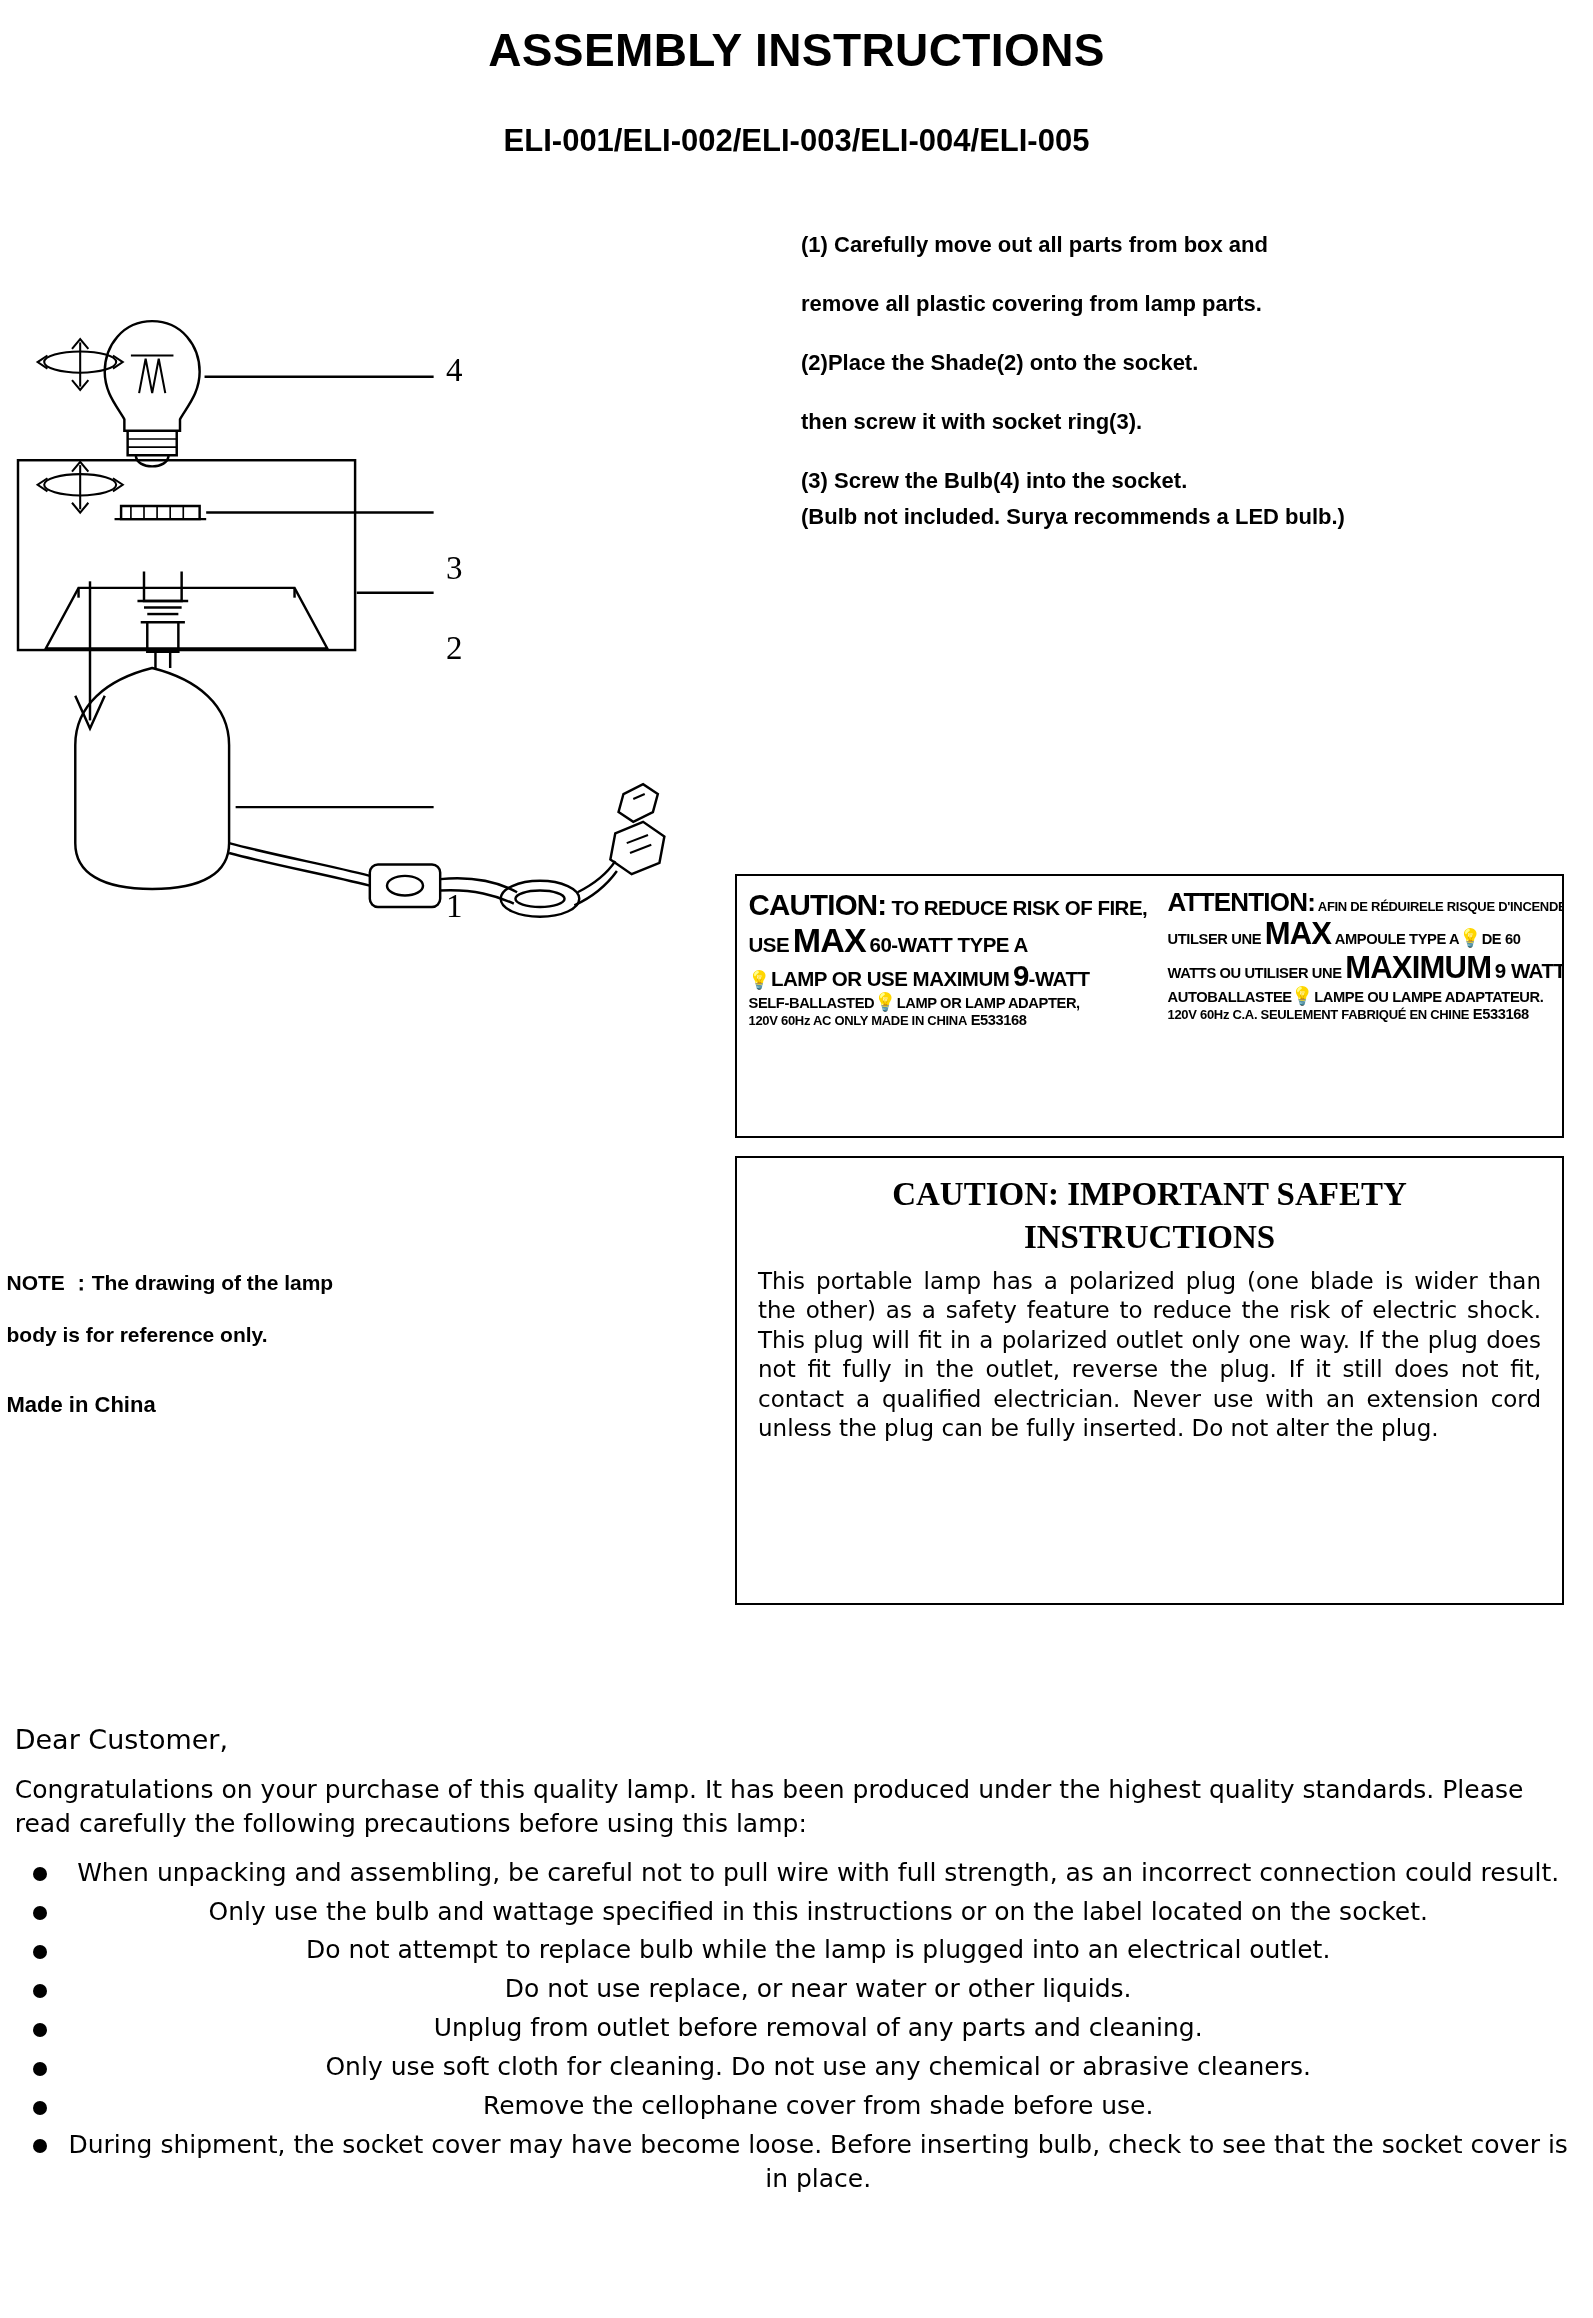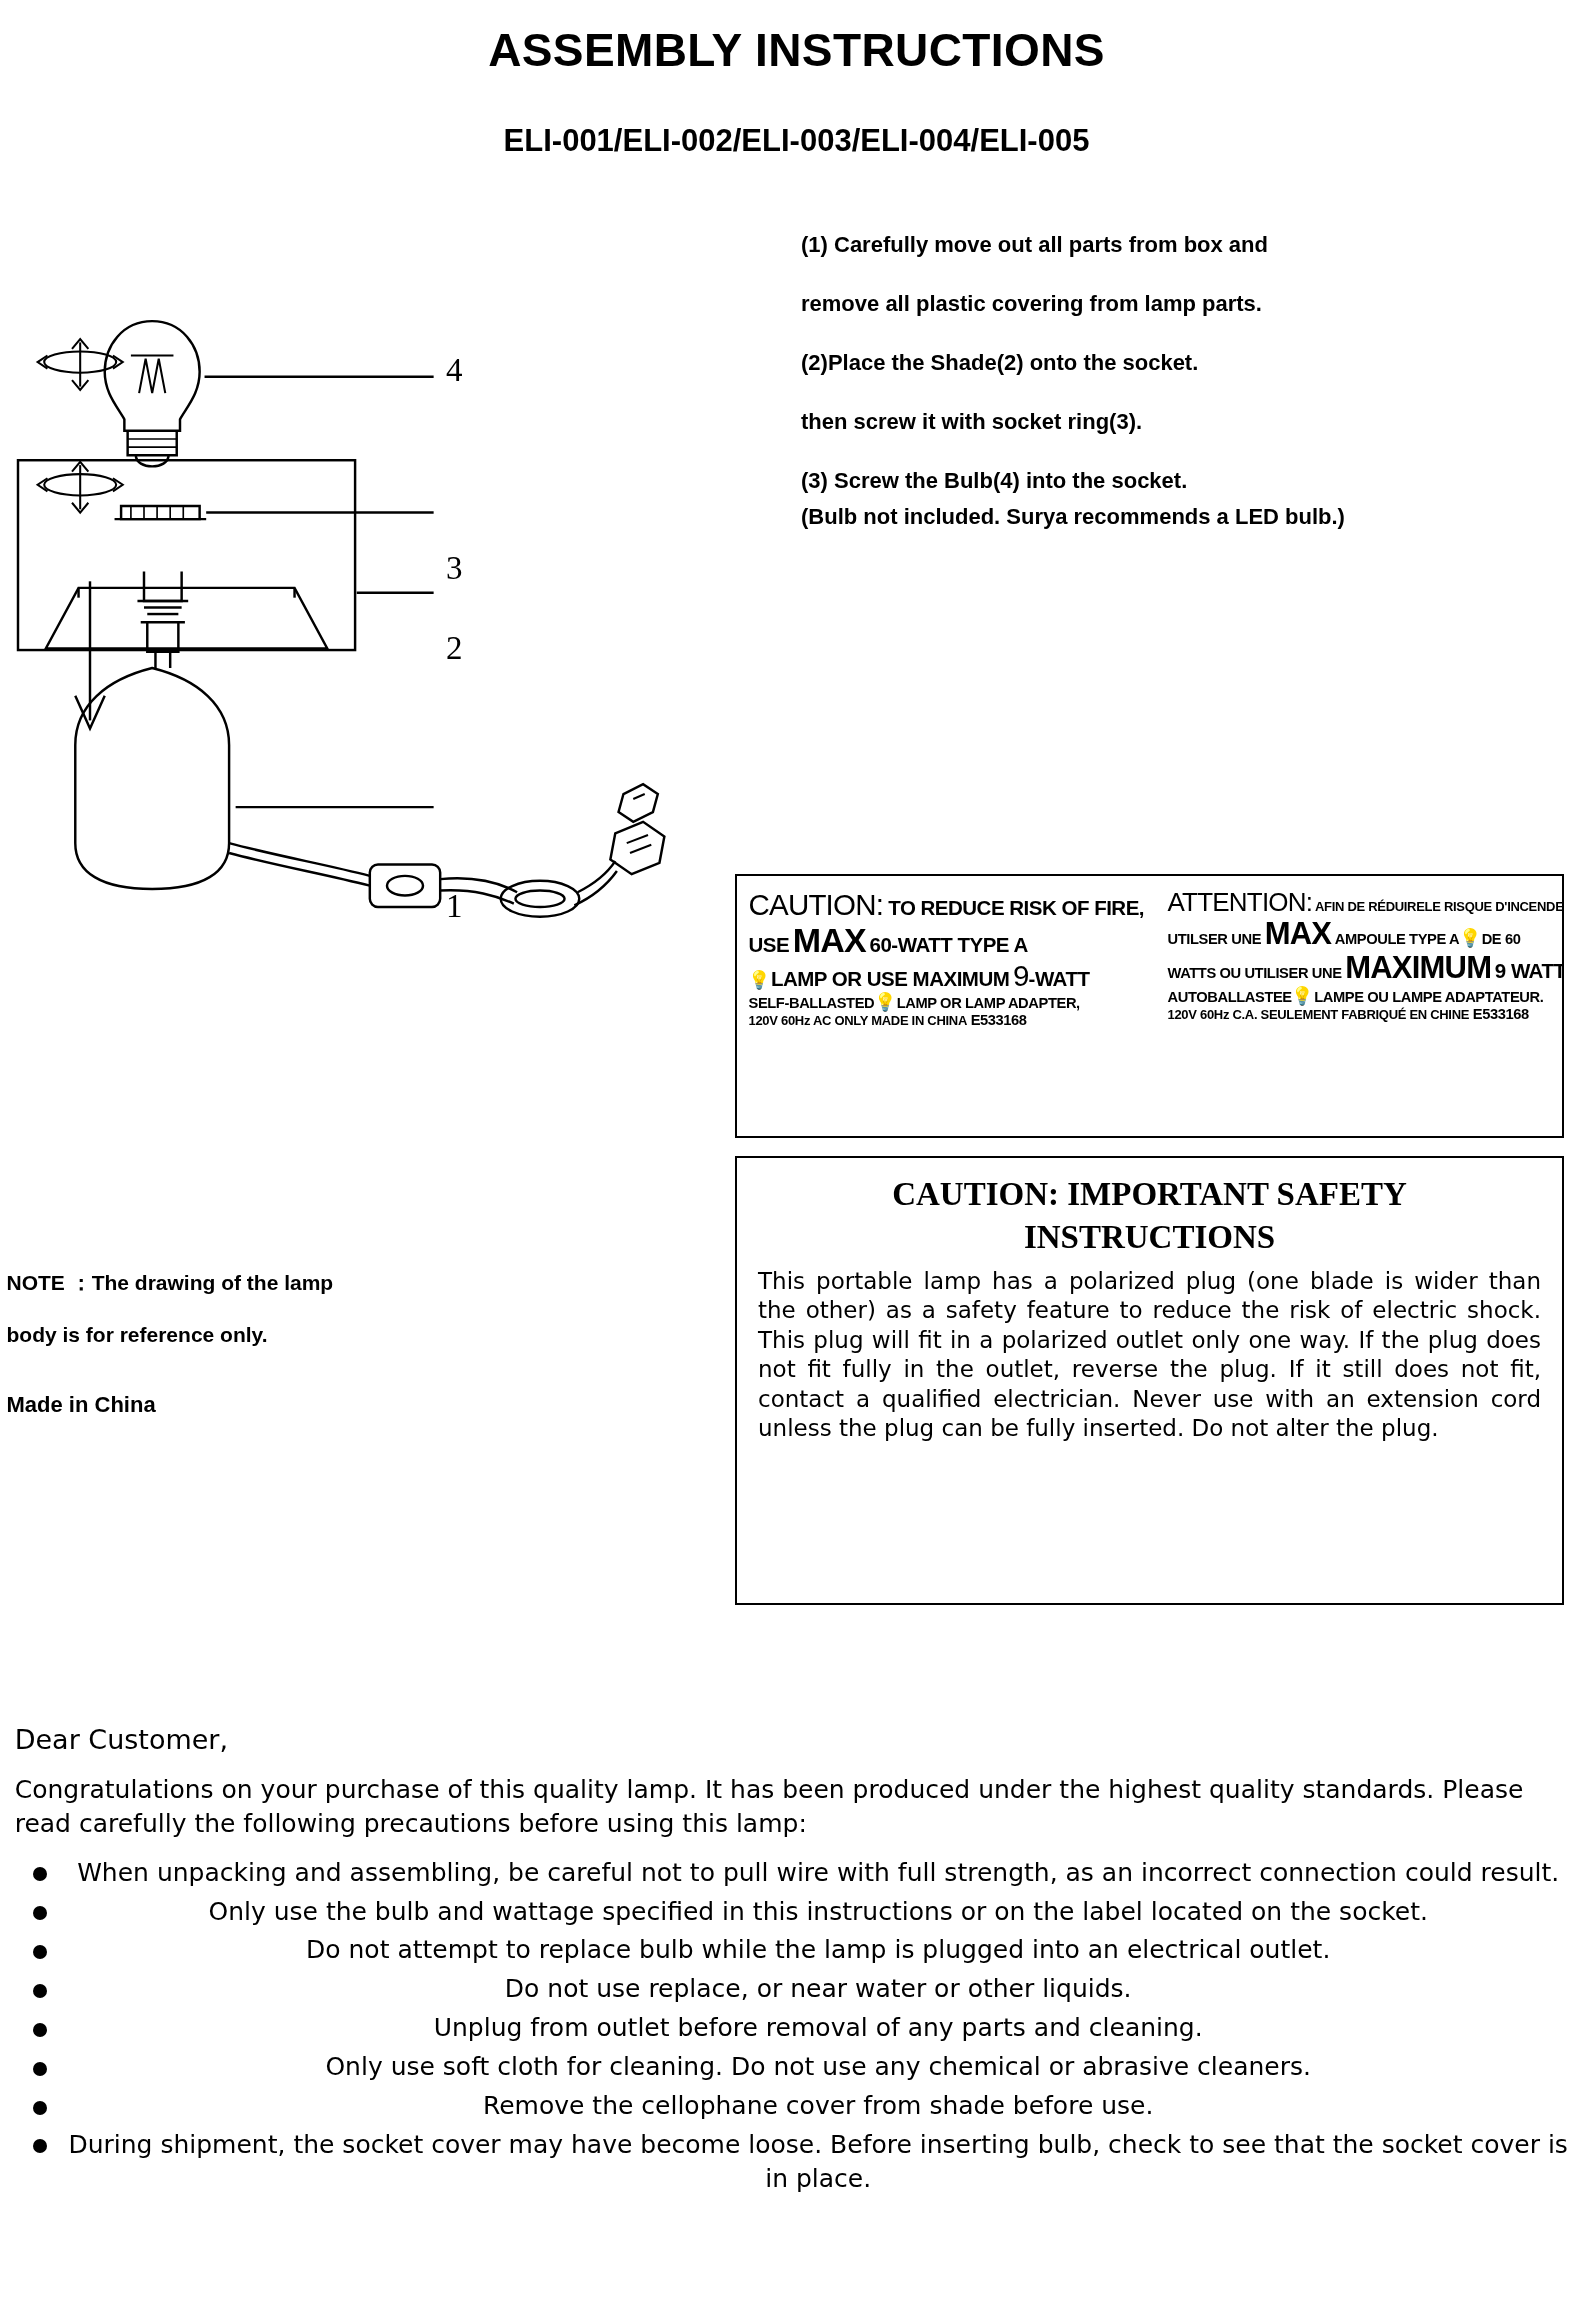--- a/index.html
+++ b/index.html
@@ -117,21 +117,21 @@
   }
   .caution-col.left { left: 0; width: 409px; }
   .caution-col.right { left: 419px; width: 414px; }
   .cl-row {
     display: block;
     line-height: 1.12;
     white-space: nowrap;
   }
   .cl-big {
     font-family: "Liberation Sans", sans-serif;
-    font-weight: normal;
+    font-weight: bold;
     font-size: 29.5px;
     letter-spacing: -0.8px;
     text-align: center;
   }
   .cl-mid {
     font-family: "Liberation Sans", sans-serif;
     font-weight: bold;
     font-size: 20.5px;
     letter-spacing: -0.5px;
   }

